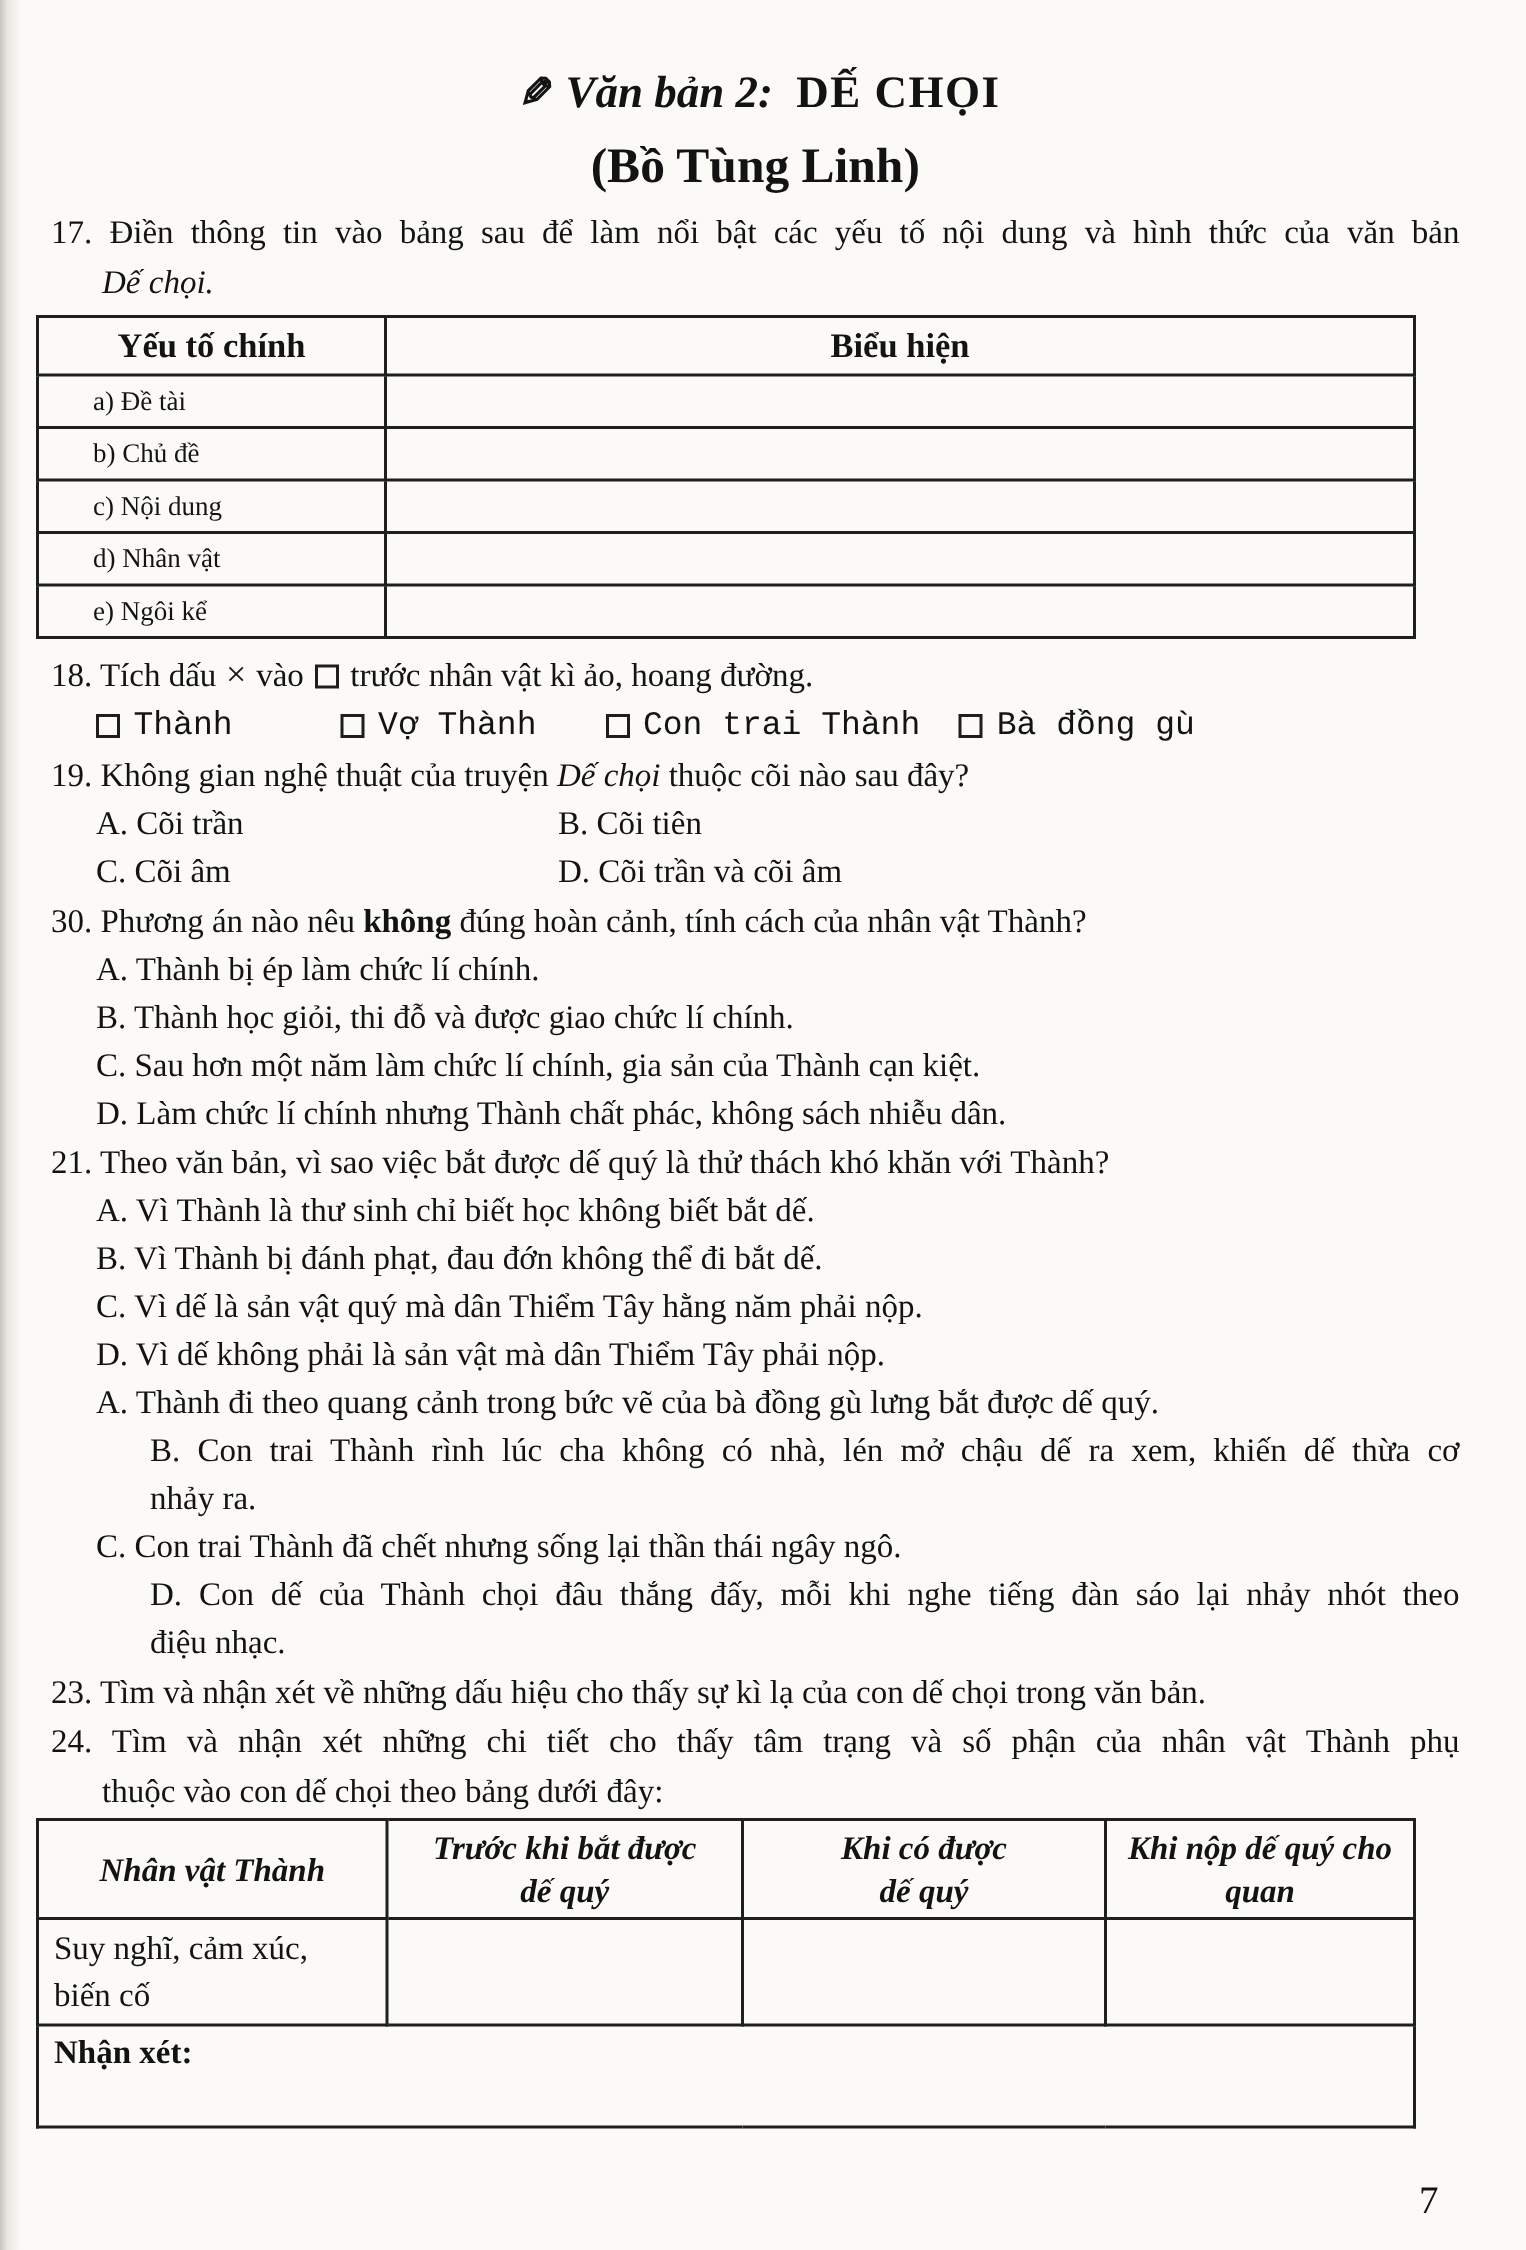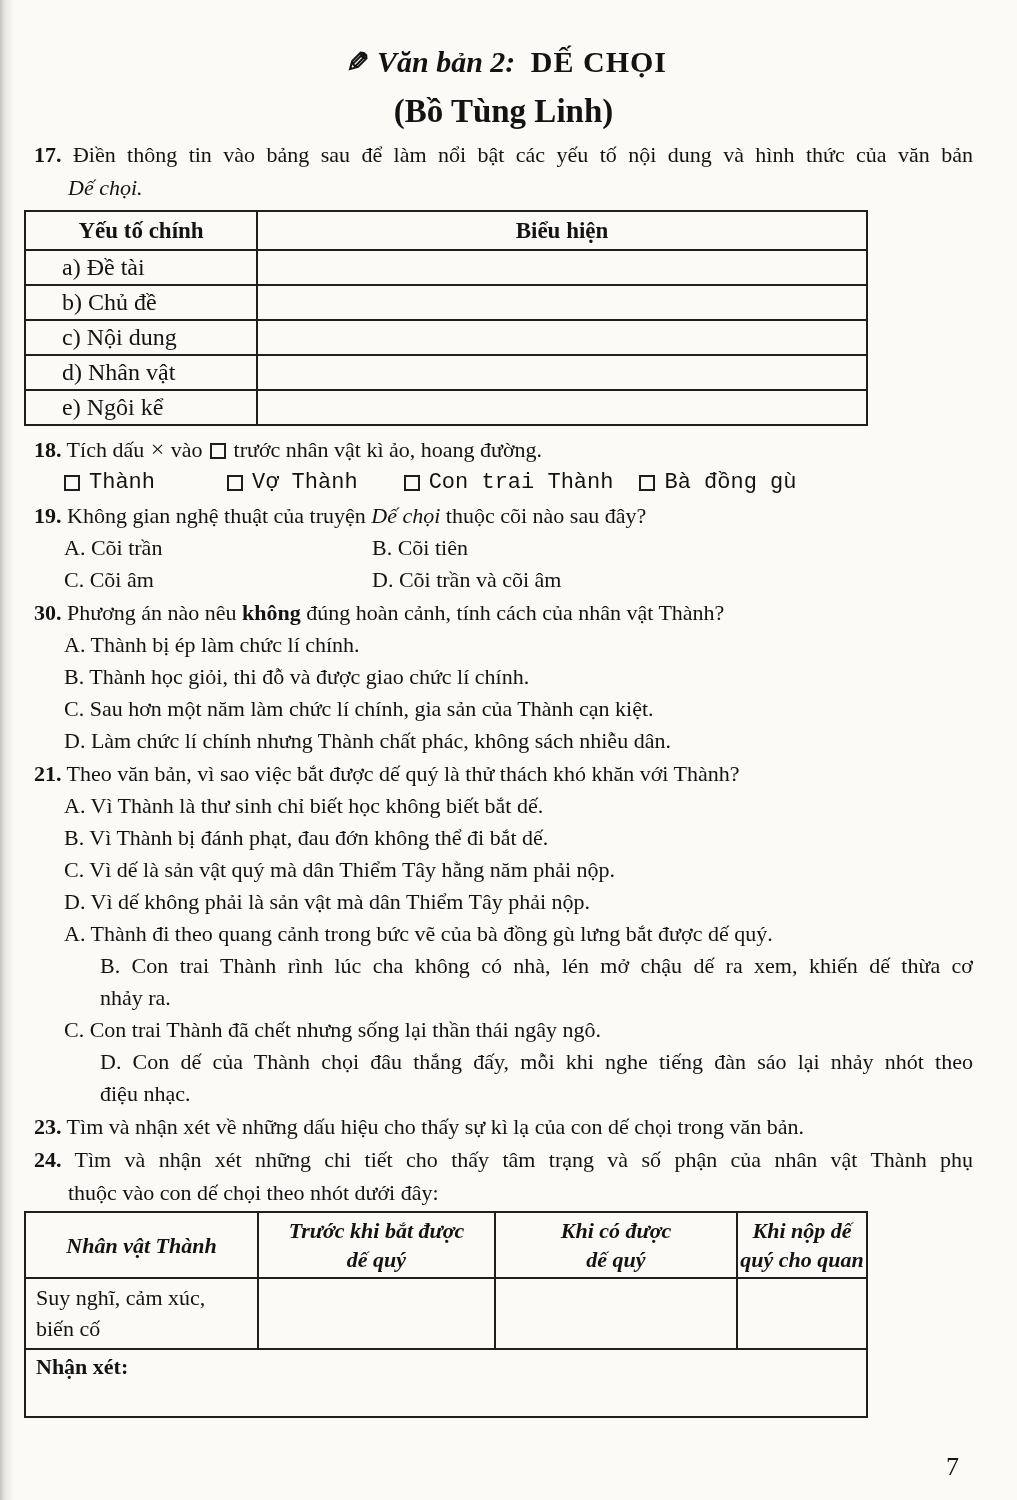--- a/index.html
+++ b/index.html
@@ -18,32 +18,32 @@
   .content{padding:42px 44px 0 34px;}
 
   .title{text-align:center;font-weight:bold;font-size:30px;line-height:40px;}
   .title .pencil{display:inline-block;transform:scaleX(-1);font-size:28px;margin-left:6px;}
   .title .prefix{font-style:italic;margin-right:8px;}
   .title .main{letter-spacing:1px;}
   .author{text-align:center;font-weight:bold;font-size:33px;line-height:36px;margin-top:10px;}
 
   .q{padding-left:34px;text-indent:-34px;line-height:33px;margin:0;text-align:justify;}
   .qline2{margin-left:34px;line-height:33px;}
-  .qnum{font-weight:bold;}
+  .qnum{font-weight:normal;}
   .it{font-style:italic;}
   .force-just{text-align:justify;text-align-last:justify;}
   .opt{margin-left:30px;line-height:32px;padding-left:36px;text-indent:-36px;text-align:justify;}
   .opt .cont{display:block;text-indent:0;}
 
   
-  table{border-collapse:collapse;width:844px;margin-left:-10px;table-layout:fixed;}
+  table{border-collapse:collapse;width:920px;margin-left:-10px;table-layout:fixed;}
   td,th{border:2px solid #1f1f1f;}
   .t1{margin-top:6px;margin-bottom:7px;}
   .t1 th{height:35px;font-size:23px;text-align:center;font-weight:bold;}
-  .t1 td{height:31px;font-size:24px;}
+  .t1 td{height:31px;font-size:18px;}
   .t1 td.lbl{padding-left:36px;}
   .t2{margin-top:2px;}
   .t2 th{height:62px;font-weight:bold;font-style:italic;font-size:22px;line-height:29px;text-align:center;vertical-align:middle;}
   .t2 th .hw{margin:0 auto;}
   .t2 td{vertical-align:top;}
   .t2 .rowlbl{padding:3px 10px 4px 10px;line-height:31px;height:60px;}
   .t2 .note{height:62px;padding:4px 10px 0 10px;font-weight:bold;}
 
   
   .cbox{
@@ -186,21 +186,21 @@
     <span class="cont">điệu nhạc.</span>
   </div>
 
   <div class="q">
     <span class="qnum">23.</span>
     <span>Tìm và nhận xét về những dấu hiệu cho thấy sự kì lạ của con dế chọi trong văn bản.</span>
   </div>
 
   <div class="q">
     <div class="force-just"><span class="qnum">24.</span> <span>Tìm và nhận xét những chi tiết cho thấy tâm trạng và số phận của nhân vật Thành phụ</span></div>
-    <div style="text-indent:0;">thuộc vào con dế chọi theo nhót dưới đây:</div>
+    <div style="text-indent:0;">thuộc vào con dế chọi theo bảng dưới đây:</div>
   </div>
 
   <table class="t2">
     <colgroup>
         <col style="width:233px;">
         <col style="width:237px;">
         <col style="width:242px;">
         <col>
       </colgroup>
     <tbody>

